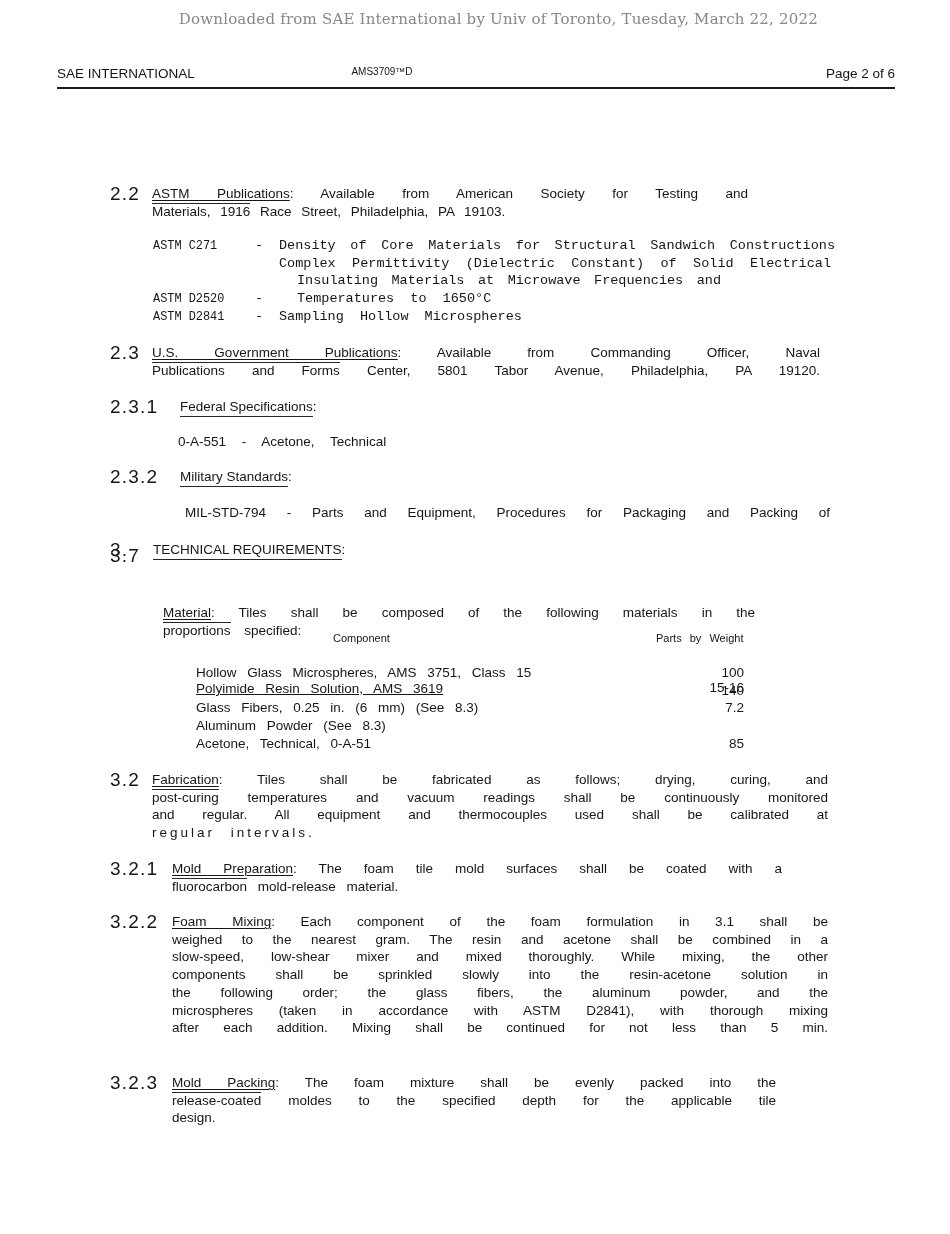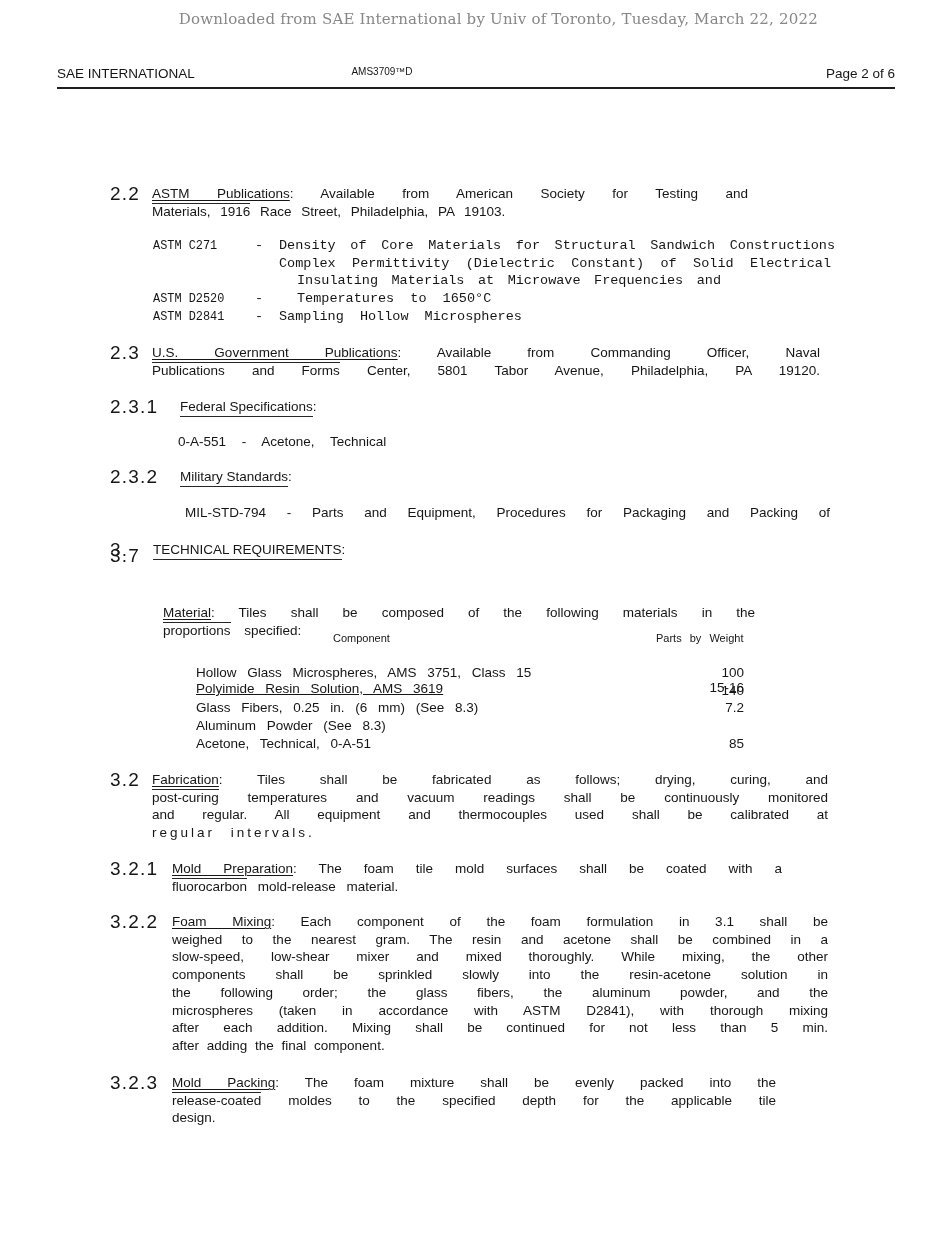--- a/index.html
+++ b/index.html
@@ -122,21 +122,20 @@
       </div>
       <div class="num" style="left: 110px; top: 913px;">3.2.2</div>
       <div class="txt" style="left: 172px; top: 913px; width: 656px;">
         <div class="ln just"><span class="u">Foam Mixing</span>: Each component of the foam formulation in 3.1 shall be</div>
         <div class="ln just">weighed to the nearest gram. The resin and acetone shall be combined in a</div>
         <div class="ln just">slow-speed, low-shear mixer and mixed thoroughly. While mixing, the other</div>
         <div class="ln just">components shall be sprinkled slowly into the resin-acetone solution in</div>
         <div class="ln just">the following order; the glass fibers, the aluminum powder, and the</div>
         <div class="ln just">microspheres (taken in accordance with ASTM D2841), with thorough mixing</div>
         <div class="ln just">after each addition. Mixing shall be continued for not less than 5 min.</div>
-        <div class="ln" style="word-spacing: 4px;">after adding the final component.</div>
       </div>
       <div class="num" style="left: 110px; top: 1074px;">3.2.3</div>
       <div class="txt" style="left: 172px; top: 1074px; width: 604px;">
         <div class="ln just"><span class="u">Mold Packing</span>: The foam mixture shall be evenly packed into the</div>
         <div class="ln just"><span class="o">release-coated</span> moldes to the specified depth for the applicable tile</div>
         <div class="ln" style="word-spacing: 4px;">design.</div>
       </div>
     </div>
 </div>
 

